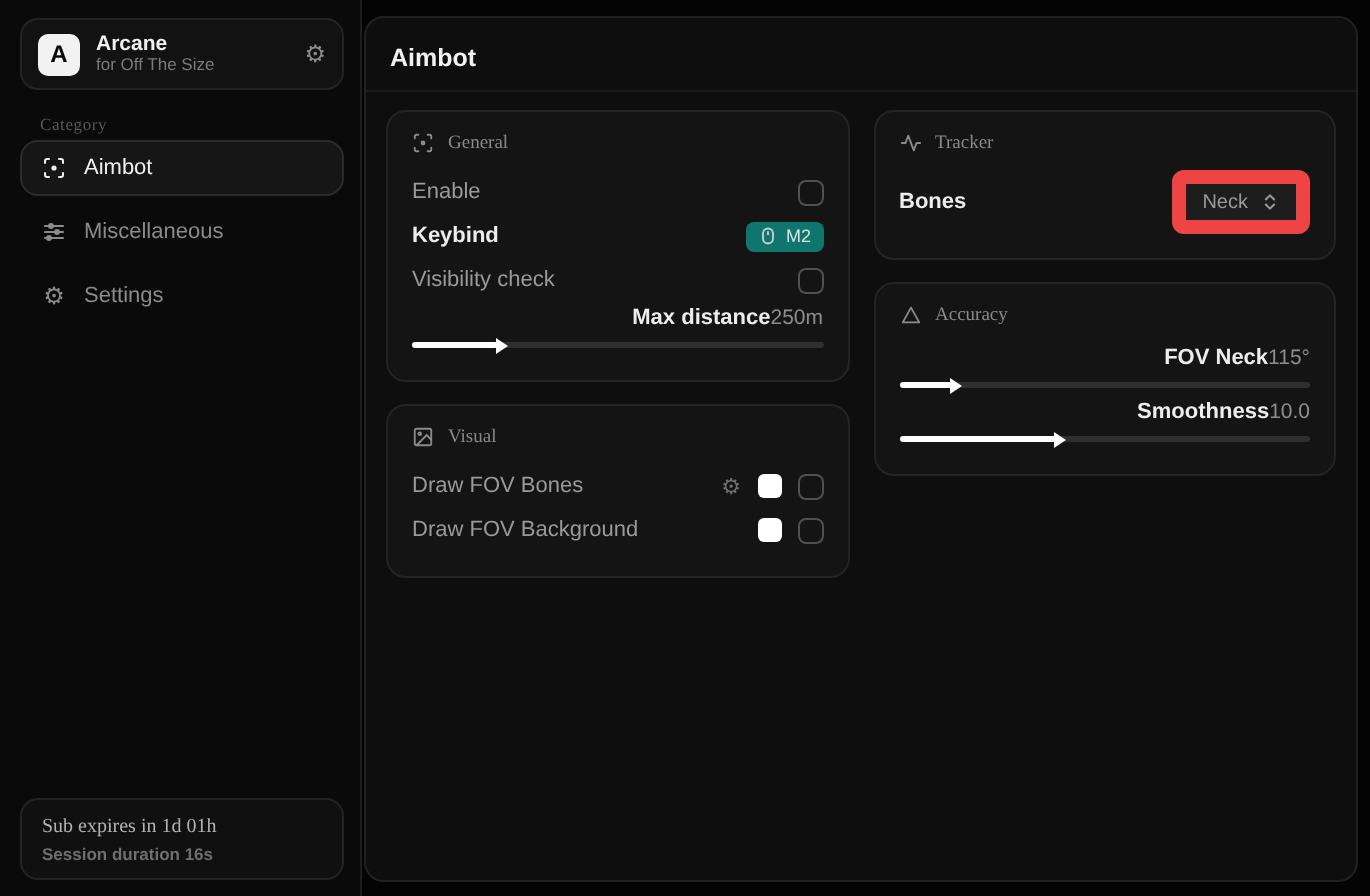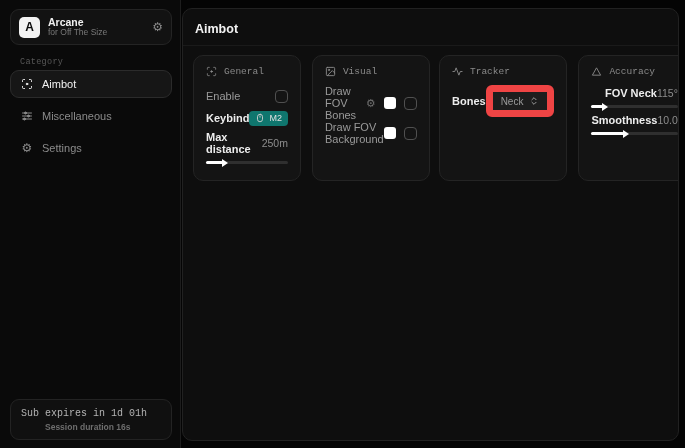--- a/index.html
+++ b/index.html
@@ -3,21 +3,21 @@
 <meta charset="utf-8">
 <style>
   * { margin:0; padding:0; box-sizing:border-box; }
   html,body { width:685px; height:448px; overflow:hidden; }
   body {
     background:#040404;
     font-family:"Liberation Sans", sans-serif;
     color:#ececec;
     position:relative;
   }
-  .mono { font-family:Liberation Mono, monospace; }
+  .mono { font-family:Liberation Serif, serif; }
 
   
   .sidebar {
     position:absolute; left:0; top:0; width:181px; height:448px;
     background:#0a0a0a; border-right:1px solid #1d1d1d;
   }
   .side-header {
     position:absolute; left:10px; top:9px; width:162px; height:36px;
     background:#121212; border:1px solid #242424; border-radius:9px;
     display:flex; align-items:center; gap:8px; padding:0 8px;
@@ -47,36 +47,36 @@
   }
   .nav-item svg { flex:0 0 auto; }
   .nav-item .glyph { font-size:12px; line-height:12px; width:12px; text-align:center; font-family:"DejaVu Sans", sans-serif; }
 
   .side-footer {
     position:absolute; left:10px; bottom:8px; width:162px;
     background:#101010; border:1px solid #232323; border-radius:9px;
     padding:8px 10px 7px;
   }
   .sub-line { font-size:10px; color:#b3b3b3; margin-bottom:3px; }
-  .session-line { font-size:8.5px; font-weight:bold; color:#6e6e6e;margin-left:24px; }
+  .session-line { font-size:8.5px; font-weight:bold; color:#6e6e6e; }
 
   
   .panel {
     position:absolute; left:182px; top:8px; width:497px; height:433px;
     background:#0e0e0e; border:1px solid #212121; border-radius:10px;
     overflow:hidden;
   }
   .panel-header {
     padding:13px 12px 9px; border-bottom:1px solid #1a1a1a;
   }
   .panel-header h1 { font-size:12.5px; font-weight:bold; color:#f2f2f2; }
   .content {
     display:flex; gap:12px; padding:9px 10px;
   }
-  .col { display:flex; flex-direction:row; gap:11px; width:234px; }
+  .col { display:flex; flex-direction:column; gap:11px; width:234px; }
 
   .card {
     background:#141414; border:1px solid #242424; border-radius:10px;
     padding:10px 12px 12px;
   }
   .card-title {
     display:flex; align-items:center; gap:7px;
     font-size:9.5px; color:#8a8a8a; margin-bottom:8px;
   }
   .card-title svg { color:#8a8a8a; }
@@ -207,20 +207,24 @@
           <span class="lbl strong">Keybind</span>
           <span class="badge">
             <svg width="10" height="10" viewBox="0 0 24 24" fill="none" stroke="currentColor" stroke-width="2.2" stroke-linecap="round">
               <rect x="6" y="3" width="12" height="18" rx="6"></rect>
                 <line x1="12" y1="7" x2="12" y2="10"></line>
             </svg>
             <span>M2</span>
           </span>
         </div>
 
+        <div class="row">
+          <span class="lbl dim">Visibility check</span>
+          <span class="checkbox"></span>
+        </div>
 
         <div class="row slider-row">
           <div class="row-top">
             <span class="lbl strong">Max distance</span>
             <span class="val">250m</span>
           </div>
           <div class="slider">
             <div class="slider-fill" style="width: 21%;">
               <div class="thumb"></div>
             </div>

